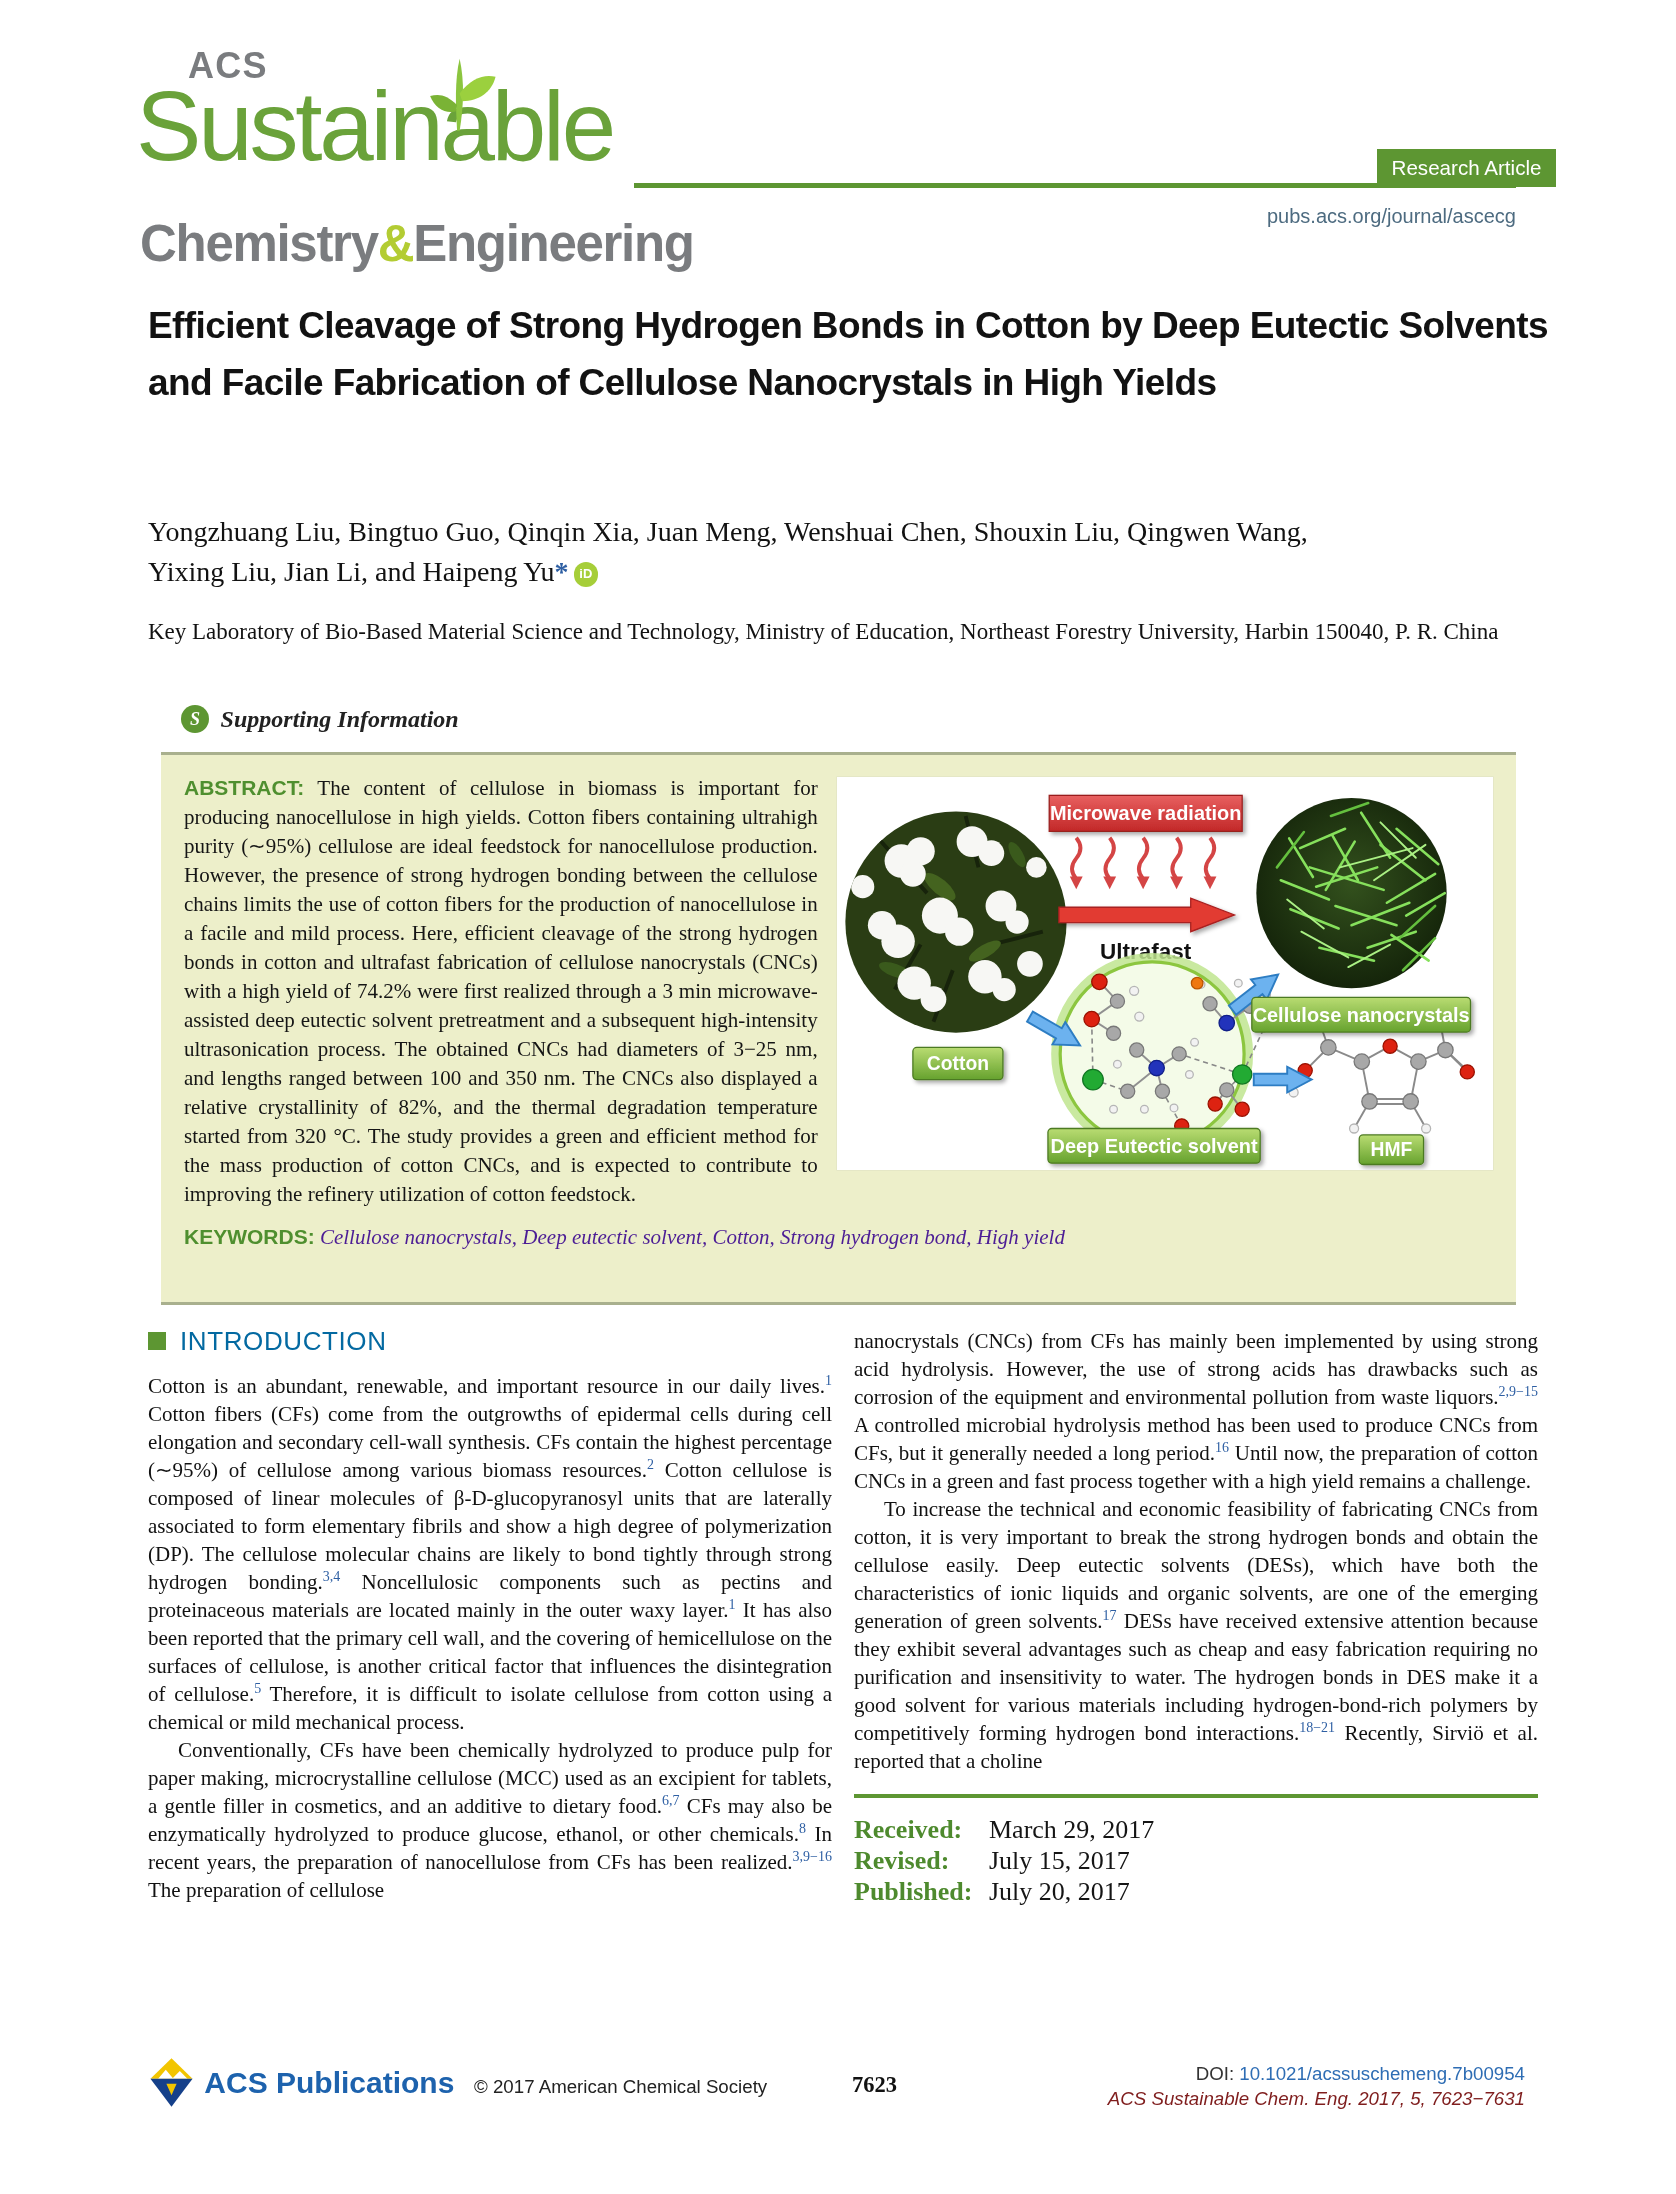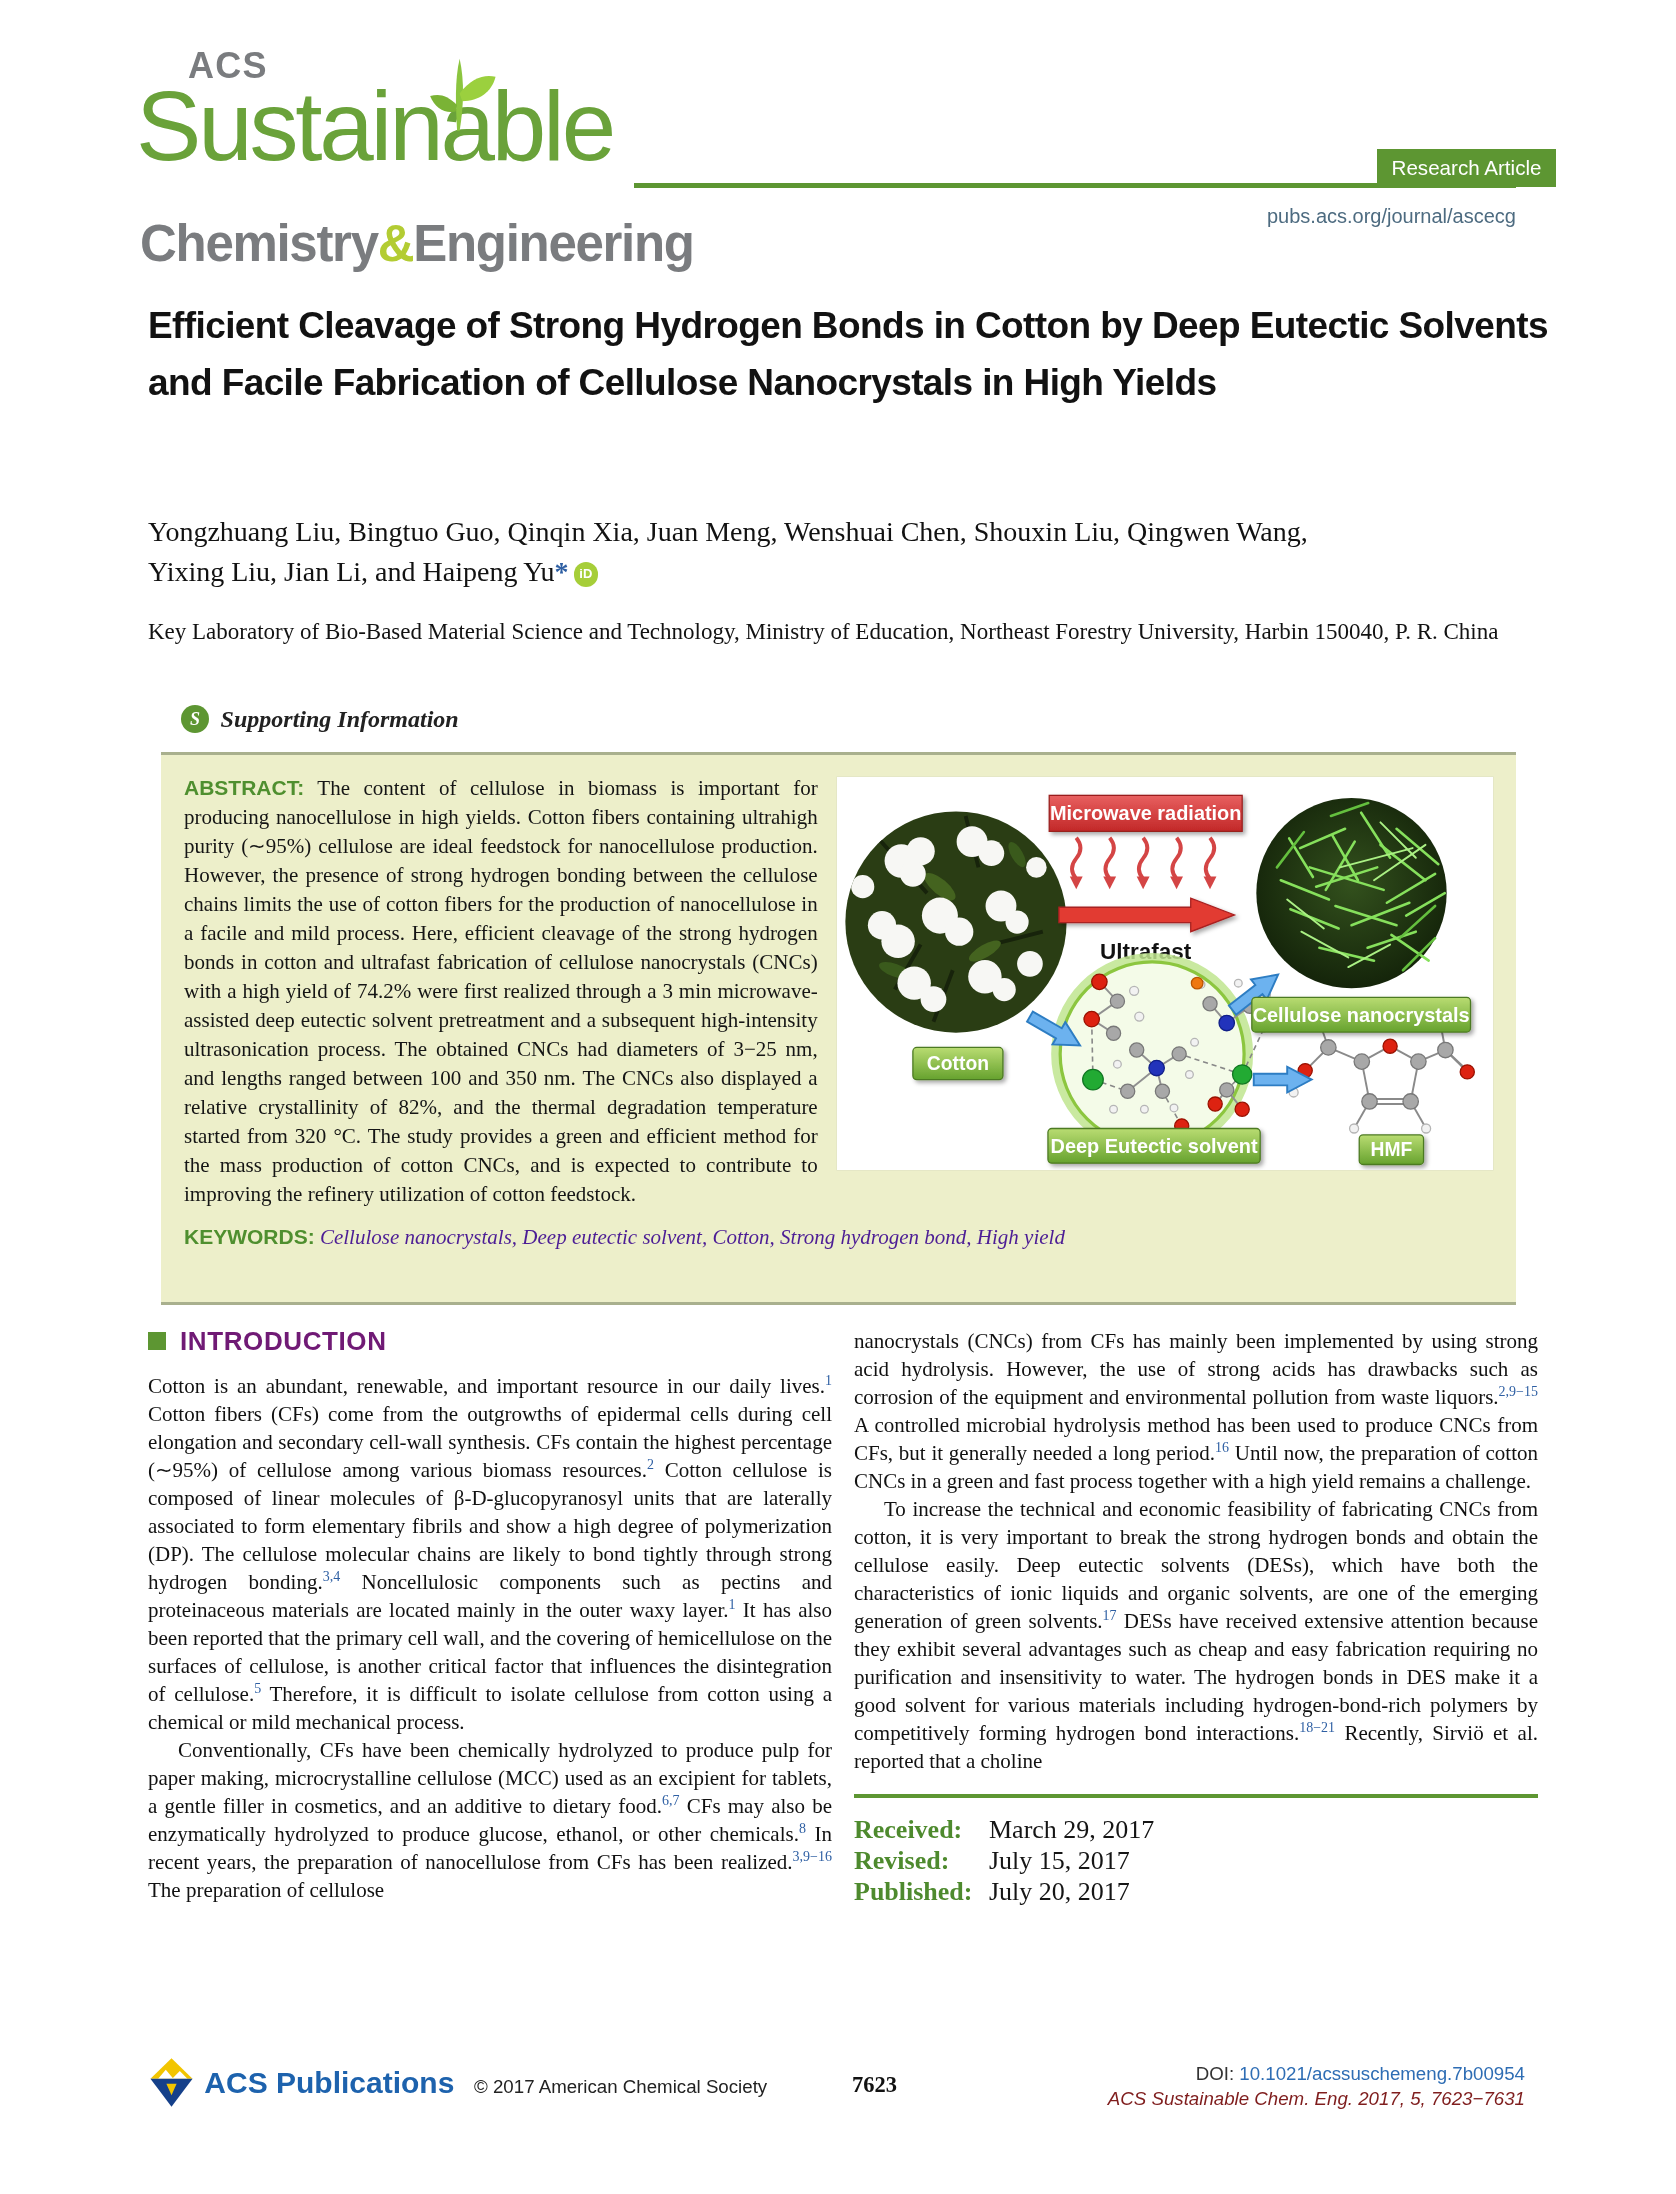--- a/index.html
+++ b/index.html
@@ -48,22 +48,22 @@
   .green-label{font-family:"Liberation Sans",sans-serif;font-weight:bold;color:#4f8f2f;}
   .kw-line{clear:both;margin:14px 0 0 0;font-size:21px;line-height:27px;}
   .kw-text{font-style:italic;color:#4c1d95;}
 
   
   .col{width:684px;font-size:21px;line-height:28px;text-align:justify;}
   .col-left{left:148px;top:1327px;}
   .col-right{left:854px;top:1327px;}
   .sec-head{display:flex;align-items:center;gap:14px;margin-bottom:16.7px;}
   .sec-square{width:18px;height:18px;background:#5d9632;}
-  .sec-title{font-family:"Liberation Sans",sans-serif;font-weight:bold;font-size:26px;
-             color:#701a75;letter-spacing:0.6px;}
+  .sec-title{font-family:"Liberation Sans",sans-serif;font-weight:normal;font-size:26px;
+             color:#0369a1;letter-spacing:0.6px;}
   .body-p{margin:0;}
   .body-p.indent{text-indent:30px;}
   sup.ref{color:#2e5fa3;font-size:14px;line-height:0;}
 
   
   .datesbox{margin-top:19.3px;border-top:4.5px solid #5d9632;padding-top:15.4px;}
   .drow{display:flex;font-size:26px;line-height:31px;}
   .dlabel{width:135px;color:#4e8a2e;font-weight:bold;}
   .dval{color:#151515;}
 

